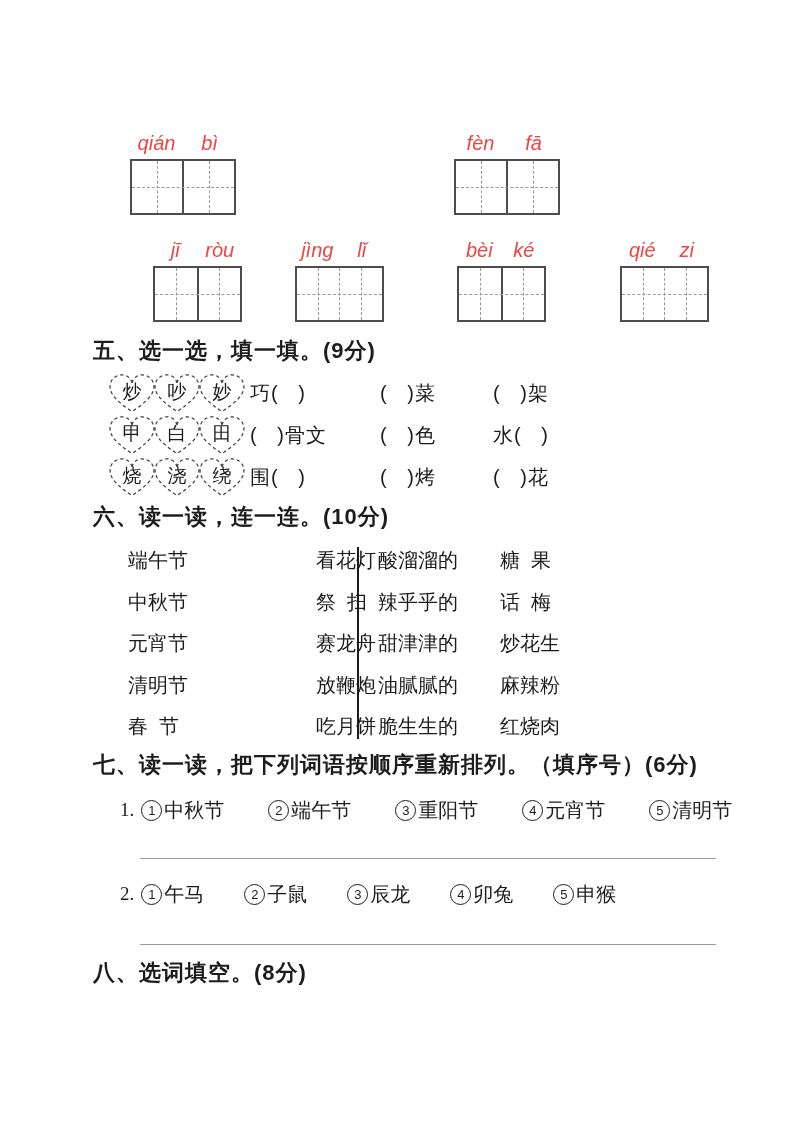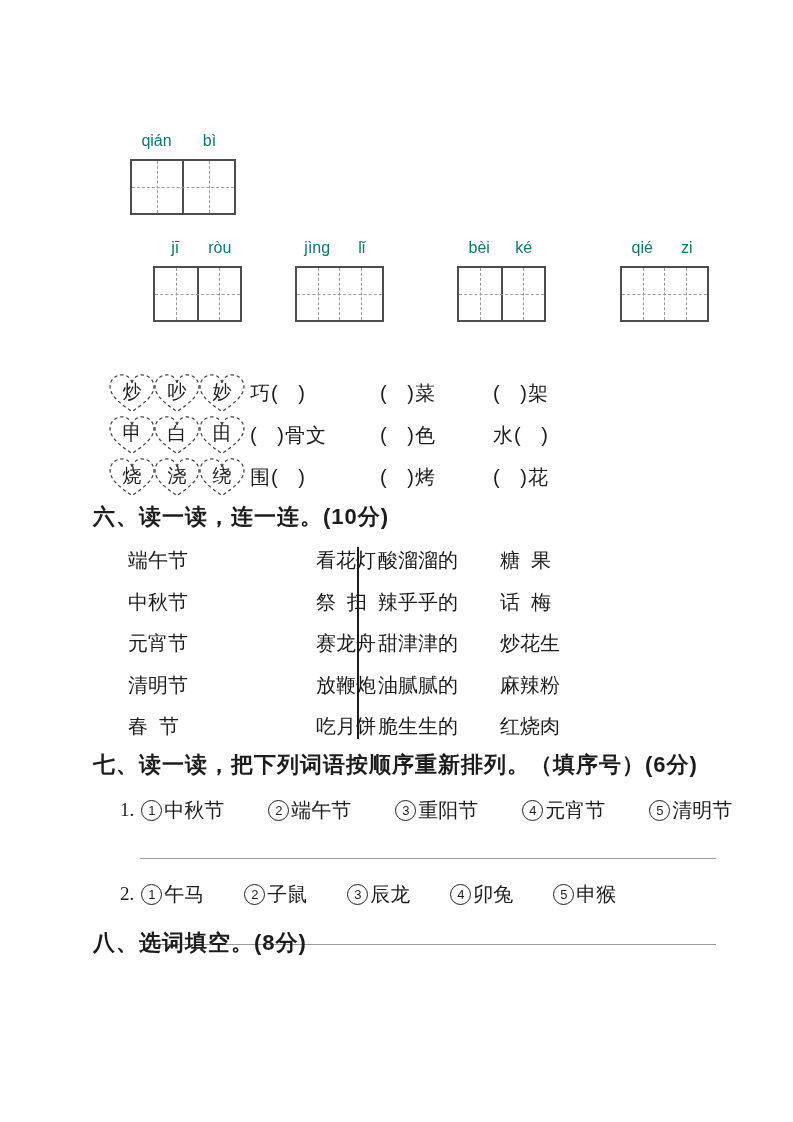--- a/index.html
+++ b/index.html
@@ -1,21 +1,21 @@
 <!DOCTYPE html>
 <html><head>
 <meta charset="utf-8">
 <style>
   html,body{margin:0;padding:0;background:#fff;}
   .page{position:relative;width:793px;height:1122px;background:#ffffff;
         font-family:"Liberation Sans","DejaVu Sans",sans-serif;color:#1c1c1c;overflow:hidden;}
 
   
   .pgroup{position:absolute;}
-  .plabel{display:flex;height:27px;font-size:16px;color:#0f766e;font-weight:400;}
+  .plabel{display:flex;height:27px;font-size:20px;color:#ef4444;font-weight:400;font-style:italic;}
   .plabel span{flex:1;text-align:center;}
   .wbox{display:flex;border:2px solid #4d4d4d;height:52px;position:relative;background:#fff;}
   .r1 .wbox{width:102px;}
   .r2 .wbox{width:85px;}
   .wbox::after{content:"";position:absolute;left:0;right:0;top:50%;border-top:1px dashed #999;}
   .wcell{flex:1;position:relative;}
   .wcell::before{content:"";position:absolute;top:0;bottom:0;left:50%;border-left:1px dashed #999;}
   .wbox.solid .wcell + .wcell{border-left:2px solid #4d4d4d;}
   .wbox.dashed .wcell + .wcell{border-left:1px dashed #999;}
 
@@ -55,20 +55,30 @@
   <div class="pgroup r1" style="left:130px;top:132px;">
     <div class="plabel">
       <span>qián</span>
       <span>bì</span>
     </div>
     <div class="wbox solid">
       <div class="wcell"></div>
       <div class="wcell"></div>
     </div>
   </div>
+  <div class="pgroup r1" style="left:454px;top:132px;">
+    <div class="plabel">
+      <span>fèn</span>
+      <span>fā</span>
+    </div>
+    <div class="wbox solid">
+      <div class="wcell"></div>
+      <div class="wcell"></div>
+    </div>
+  </div>
 
   <div class="pgroup r2" style="left:125px;top:239px;margin-left:28px;">
     <div class="plabel">
       <span>jī</span>
       <span>ròu</span>
     </div>
     <div class="wbox solid">
       <div class="wcell"></div>
       <div class="wcell"></div>
     </div>
@@ -97,20 +107,21 @@
     <div class="plabel">
       <span>qié</span>
       <span>zi</span>
     </div>
     <div class="wbox dashed">
       <div class="wcell"></div>
       <div class="wcell"></div>
     </div>
   </div>
 
+  <div class="shead" style="top:336px;">五、选一选，填一填。(9分)</div>
 
   <div class="s5-row" style="top:372px;">
     <div class="hearts">
       <div class="heart">
         <svg width="52" height="42" viewBox="0 0 54 44">
             <path d="M27 11.5 C26 6.5 21.5 3 16.5 3 C9.5 3 4 8.5 4 15 C4 25 14.5 33 27 41.5 C39.5 33 50 25 50 15 C50 8.5 44.5 3 37.5 3 C32.5 3 28 6.5 27 11.5 Z" fill="none" stroke="#3f3f3f" stroke-width="1.3" stroke-dasharray="3.5 3"></path>
           </svg>
         <span class="hchar">炒</span>
       </div>
       <div class="heart">
@@ -266,15 +277,15 @@
         <span>卯兔</span>
       </span>
     <span class="opt">
         <span class="cnum">5</span>
         <span>申猴</span>
       </span>
   </div>
 
   <div class="ansline" style="top:944px;"></div>
 
-  <div class="shead" style="top:928px;">八、选词填空。(8分)</div>
+  <div class="shead" style="top:958px;">八、选词填空。(8分)</div>
 
 </div>
 
 </body></html>

